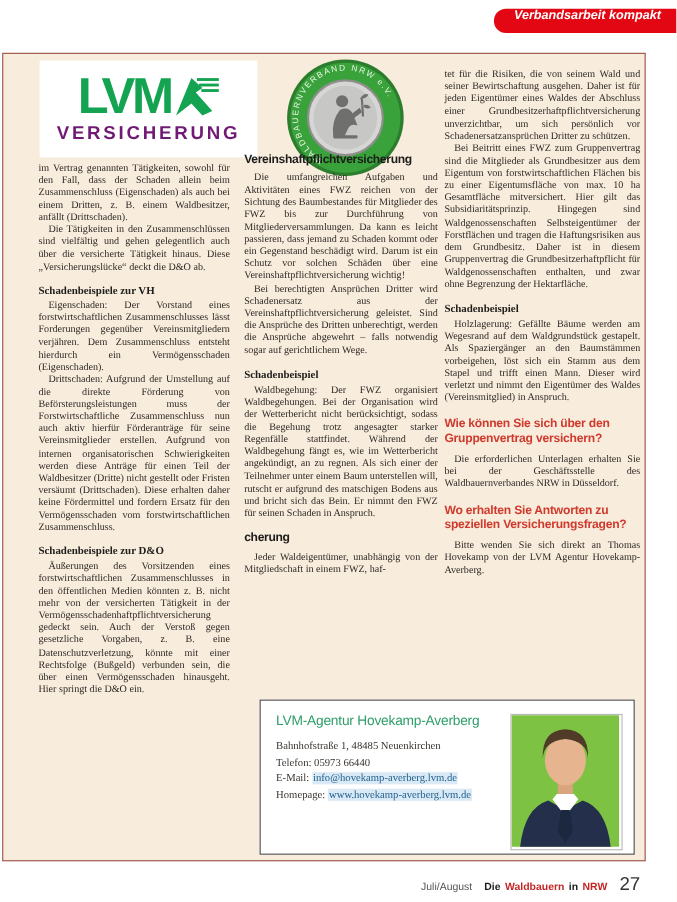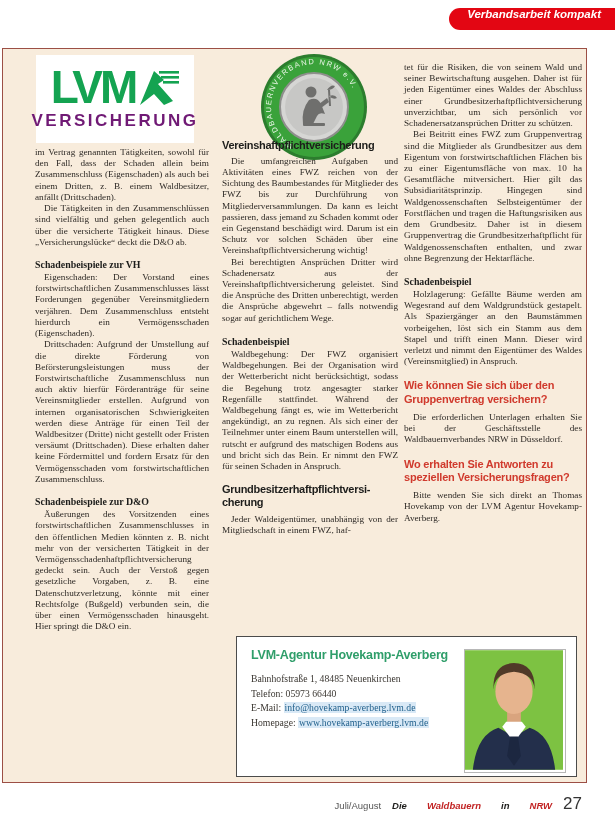--- a/index.html
+++ b/index.html
@@ -9,21 +9,21 @@
   
   .tab{position:absolute;top:8px;right:0;height:22px;background:#e30613;
     border-radius:12px 0 0 12px;display:flex;padding:0 14px 0 18px;
     color:#fff;font-family:"Liberation Sans",sans-serif;font-weight:bold;font-style:italic;font-size:11.5px;}
 
   
   .content-box{position:absolute;left:2px;top:48px;width:585px;height:735px;
     background:#f8ecdc;border:1.5px solid #9c4f45;box-sizing:border-box;}
 
   
-  .lvm-logo{position:absolute;left:36px;top:55px;width:158px;height:88px;background:#ffffff;
+  .lvm-logo{position:absolute;left:36px;top:55px;width:198px;height:88px;background:#ffffff;
     display:flex;flex-direction:column;align-items:center;justify-content:center;}
   .lvm-row{display:flex;align-items:flex-start;line-height:1;}
   .lvm-word{font-family:"Liberation Sans",sans-serif;font-weight:bold;font-size:46px;
     color:#14a351;letter-spacing:-3px;line-height:0.9;}
   .lvm-horse{width:42px;height:40px;margin-left:2px;}
   .lvm-sub{font-family:"Liberation Sans",sans-serif;font-weight:bold;font-size:17px;
     color:#701a75;letter-spacing:2.5px;margin-top:2px;}
 
   
   .emblem{position:absolute;left:259px;top:52px;width:110px;height:110px;}
@@ -41,31 +41,31 @@
   .sec-h{margin:0 0 4px 0;font-family:"Liberation Sans",sans-serif;font-weight:bold;
     font-size:11px;letter-spacing:-0.3px;color:#1d1d1b;line-height:1.15;white-space:nowrap;}
   .sec-h.mid{margin-top:11px;margin-bottom:5px;}
   .sec-h span{display:block;}
   .q-h{margin:12px 0 5px 0;font-family:"Liberation Sans",sans-serif;font-weight:bold;
     font-size:11px;line-height:1.25;color:#d03a2d;letter-spacing:-0.2px;}
 
   
   .contact-box{position:absolute;left:236px;top:636px;width:341px;height:141px;background:#fff;
     border:1.5px solid #4b4b4b;box-sizing:border-box;padding:11px 12px 8px 14px;}
-  .cb-title{font-family:"Liberation Sans",sans-serif;font-weight:bold;font-size:12.5px;
+  .cb-title{font-family:"Liberation Sans",sans-serif;font-weight:normal;font-size:12.5px;
     color:#2f9e6a;margin:0 0 10px 0;letter-spacing:-0.2px;}
   .cb-line{font-size:9.7px;color:#3a3631;line-height:1.5;}
   .cb-contact{margin-bottom:7px;}
   .cb-link{color:#1f5f8b;background:#d9e9f6;padding:0 1px;text-decoration:none;cursor:pointer;}
   .cb-photo{position:absolute;top:12px;right:10px;width:100px;height:122px;border:1px solid #b7b7b7;}
 
   
   .footer{position:absolute;top:794px;right:33px;display:flex;align-items:baseline;gap:11px;
     font-family:"Liberation Sans",sans-serif;font-size:9.5px;color:#555;}
-  .f-title{font-weight:bold;color:#1d1d1b;display:flex;gap:20px;font-style:italic;}
+  .f-title{font-weight:bold;color:#1d1d1b;display:flex;gap:4px;}
   .f-red{color:#c22525;}
   .f-page{font-size:17px;color:#333;}
 </style>
 </head>
 <body>
 
 <div class="page">
 
   <div class="tab">
     <span>Verbandsarbeit kompakt</span>
@@ -118,21 +118,20 @@
     <p class="body ind">Äußerungen des Vorsitzenden eines forstwirtschaftlichen Zusammenschlusses in den öffentlichen Medien könnten z. B. nicht mehr von der versicherten Tätigkeit in der Vermögensschadenhaftpflichtversicherung gedeckt sein. Auch der Verstoß gegen gesetzliche Vorgaben, z. B. eine Datenschutzverletzung, könnte mit einer Rechtsfolge (Bußgeld) verbunden sein, die über einen Vermögensschaden hinausgeht. Hier springt die D&amp;O ein.</p>
   </div>
 
   <div class="col col-mid">
     <h3 class="sec-h">Vereinshaftpflichtversicherung</h3>
     <p class="body ind">Die umfangreichen Aufgaben und Aktivitäten eines FWZ reichen von der Sichtung des Baumbestandes für Mitglieder des FWZ bis zur Durchführung von Mitgliederversammlungen. Da kann es leicht passieren, dass jemand zu Schaden kommt oder ein Gegenstand beschädigt wird. Darum ist ein Schutz vor solchen Schäden über eine Vereinshaftpflichtversicherung wichtig!</p>
     <p class="body ind">Bei berechtigten Ansprüchen Dritter wird Schadenersatz aus der Vereinshaftpflichtversicherung geleistet. Sind die Ansprüche des Dritten unberechtigt, werden die Ansprüche abgewehrt – falls notwendig sogar auf gerichtlichem Wege.</p>
     <h4 class="sub-h tight">Schadenbeispiel</h4>
     <p class="body ind">Waldbegehung: Der FWZ organisiert Waldbegehungen. Bei der Organisation wird der Wetterbericht nicht berücksichtigt, sodass die Begehung trotz angesagter starker Regenfälle stattfindet. Während der Waldbegehung fängt es, wie im Wetterbericht angekündigt, an zu regnen. Als sich einer der Teilnehmer unter einem Baum unterstellen will, rutscht er aufgrund des matschigen Bodens aus und bricht sich das Bein. Er nimmt den FWZ für seinen Schaden in Anspruch.</p>
     <h3 class="sec-h mid">
-      <span>Grundbesitzerhaftpflichtversi-</span>
       <span>cherung</span>
     </h3>
     <p class="body ind">Jeder Waldeigentümer, unabhängig von der Mitgliedschaft in einem FWZ, haf-</p>
   </div>
 
   <div class="col col-right">
     <p class="body">tet für die Risiken, die von seinem Wald und seiner Bewirtschaftung ausgehen. Daher ist für jeden Eigentümer eines Waldes der Abschluss einer Grundbesitzerhaftpflichtversicherung unverzichtbar, um sich persönlich vor Schadenersatzansprüchen Dritter zu schützen.</p>
     <p class="body ind">Bei Beitritt eines FWZ zum Gruppenvertrag sind die Mitglieder als Grundbesitzer aus dem Eigentum von forstwirtschaftlichen Flächen bis zu einer Eigentumsfläche von max. 10 ha Gesamtfläche mitversichert. Hier gilt das Subsidiaritätsprinzip. Hingegen sind Waldgenossenschaften Selbsteigentümer der Forstflächen und tragen die Haftungsrisiken aus dem Grundbesitz. Daher ist in diesem Gruppenvertrag die Grundbesitzerhaftpflicht für Waldgenossenschaften enthalten, und zwar ohne Begrenzung der Hektarfläche.</p>
     <h4 class="sub-h tight">Schadenbeispiel</h4>
     <p class="body ind">Holzlagerung: Gefällte Bäume werden am Wegesrand auf dem Waldgrundstück gestapelt. Als Spaziergänger an den Baumstämmen vorbeigehen, löst sich ein Stamm aus dem Stapel und trifft einen Mann. Dieser wird verletzt und nimmt den Eigentümer des Waldes (Vereinsmitglied) in Anspruch.</p>

